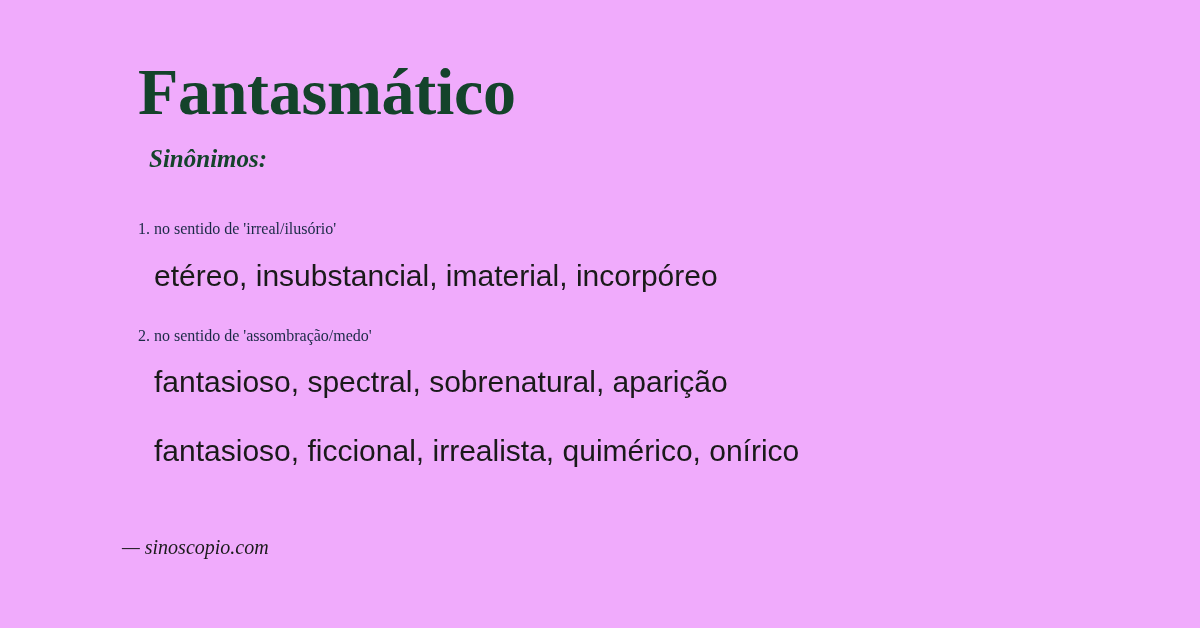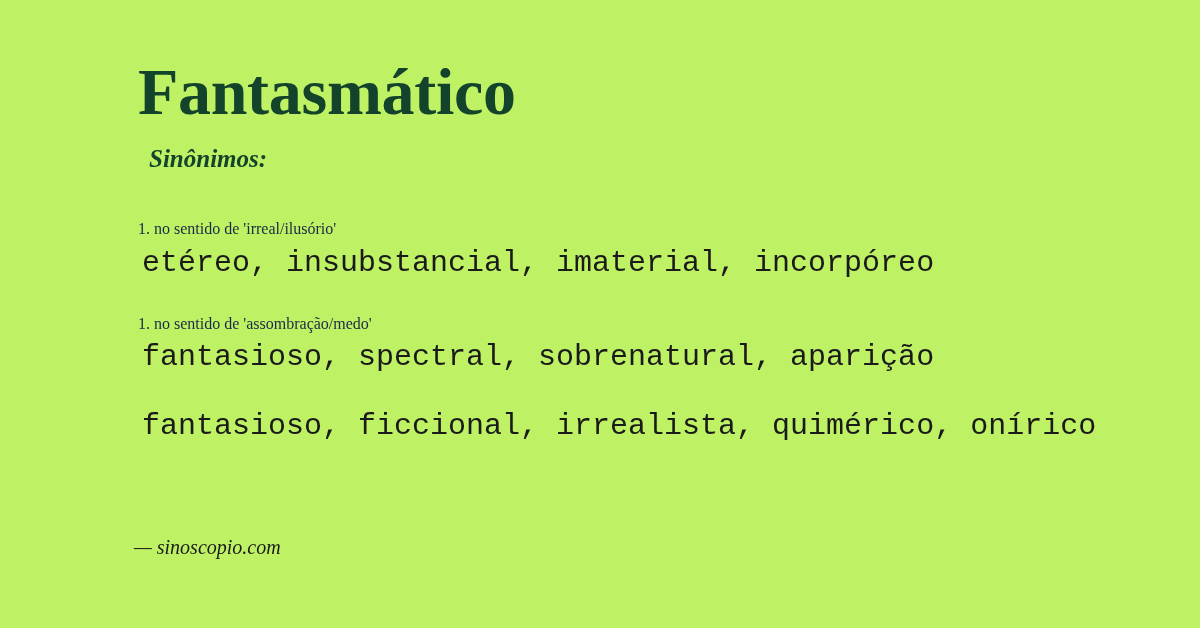--- a/index.html
+++ b/index.html
@@ -14,21 +14,21 @@
     font-family: "Liberation Serif", "DejaVu Serif", serif;
     overflow: hidden;
   }
 
   .card {
     position: relative;
     width: 1200px;
     height: 628px;
     box-sizing: border-box;
     padding: 0 60px 0 138px;
-    background: #bef264;
+    background: #f0abfc;
   }
 
   
   .headword {
     margin: 0;
     padding: 0;
     position: absolute;
     left: 138px;
     top: 58px;
     font-family: "Liberation Serif", "DejaVu Serif", serif;
@@ -74,34 +74,34 @@
     margin: 12px 0 2px 0;
     font-family: "Liberation Serif", "DejaVu Serif", serif;
     font-size: 16px;
     font-weight: 400;
     line-height: 1.35;
     color: #1b2a46;
     white-space: nowrap;
   }
 
   .sense-terms {
-    margin: 4px;
-    font-family: Liberation Mono, monospace;
+    margin: 16px;
+    font-family: Liberation Sans, sans-serif;
     font-size: 30px;
     font-weight: 400;
     line-height: 1.3;
     color: #1a1a1a;
     white-space: nowrap;
   }
 
   
   .attribution {
     margin: 0;
     position: absolute;
-    left: 134px;
+    left: 122px;
     top: 534px;
     font-family: "Liberation Serif", "DejaVu Serif", serif;
     font-size: 20px;
     font-style: italic;
     font-weight: 400;
     line-height: 1.3;
     color: #1a1a1a;
     white-space: nowrap;
   }
 </style>
@@ -115,21 +115,21 @@
   <h2 class="subtitle">Sinônimos:</h2>
 
   <div class="senses">
 
     <div class="sense-group">
       <p class="sense-label">1. no sentido de 'irreal/ilusório'</p>
       <p class="sense-terms">etéreo, insubstancial, imaterial, incorpóreo</p>
     </div>
 
     <div class="sense-group">
-      <p class="sense-label">1. no sentido de 'assombração/medo'</p>
+      <p class="sense-label">2. no sentido de 'assombração/medo'</p>
       <p class="sense-terms">fantasioso, spectral, sobrenatural, aparição</p>
     </div>
 
     <div class="sense-group">
       <p class="sense-terms">fantasioso, ficcional, irrealista, quimérico, onírico</p>
     </div>
 
   </div>
 
   <p class="attribution">— sinoscopio.com</p>

